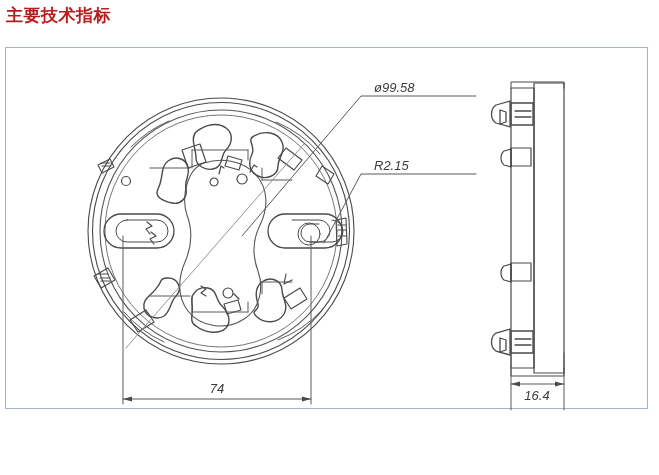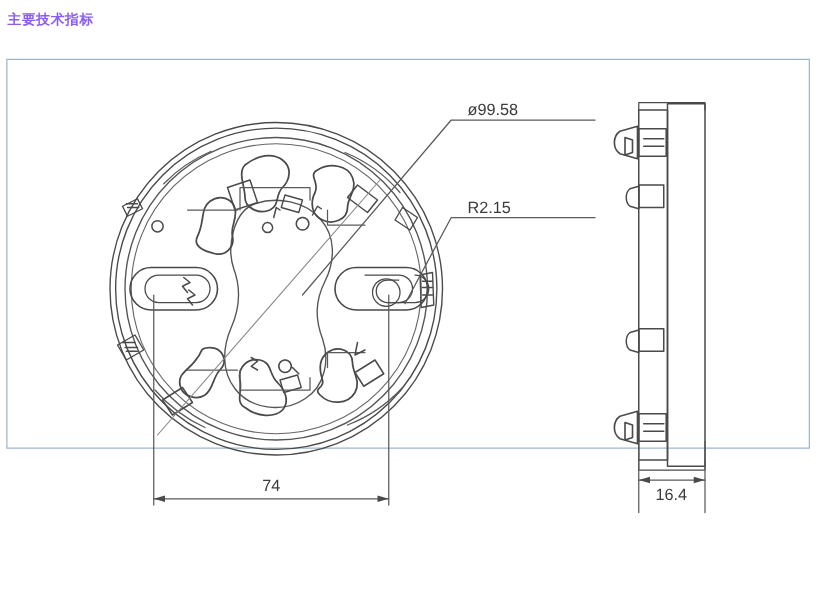--- a/index.html
+++ b/index.html
@@ -6,34 +6,35 @@
   body{
     width:659px;height:475px;
     background:#ffffff;
     font-family:"Liberation Sans","DejaVu Sans",sans-serif;
     overflow:hidden;
     position:relative;
   }
   #page-title{
     position:absolute;
     left:6px; top:4px;
-    font-size:11px;
+    font-size:17px;
     font-weight:bold;
-    color:#8b5cf6;
+    color:#b91c1c;
     letter-spacing:0.5px;
     line-height:24px;
     white-space:nowrap;
   }
   #drawing-frame{
     position:absolute;
     left:5px; top:47px;
-    width:643px; height:312px;
+    width:643px; height:362px;
     border:1px solid #9fb6ca;
     background:#ffffff;
     box-sizing:border-box;
+    font-style:italic;
   }
   #drawing-svg{
     position:absolute;
     left:0; top:0;
     width:643px; height:418px;
     display:block;
   }
   .dimtext{
     font-family:"Liberation Sans","DejaVu Sans",sans-serif;
     font-size:13px;

